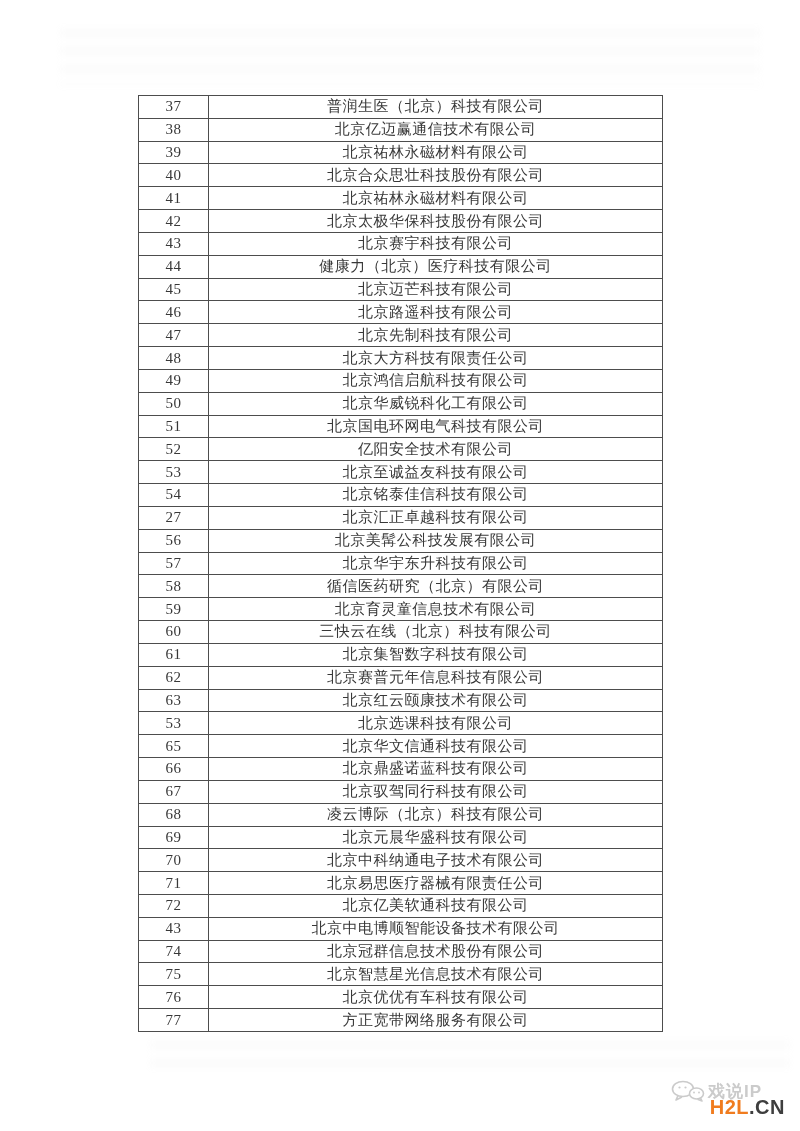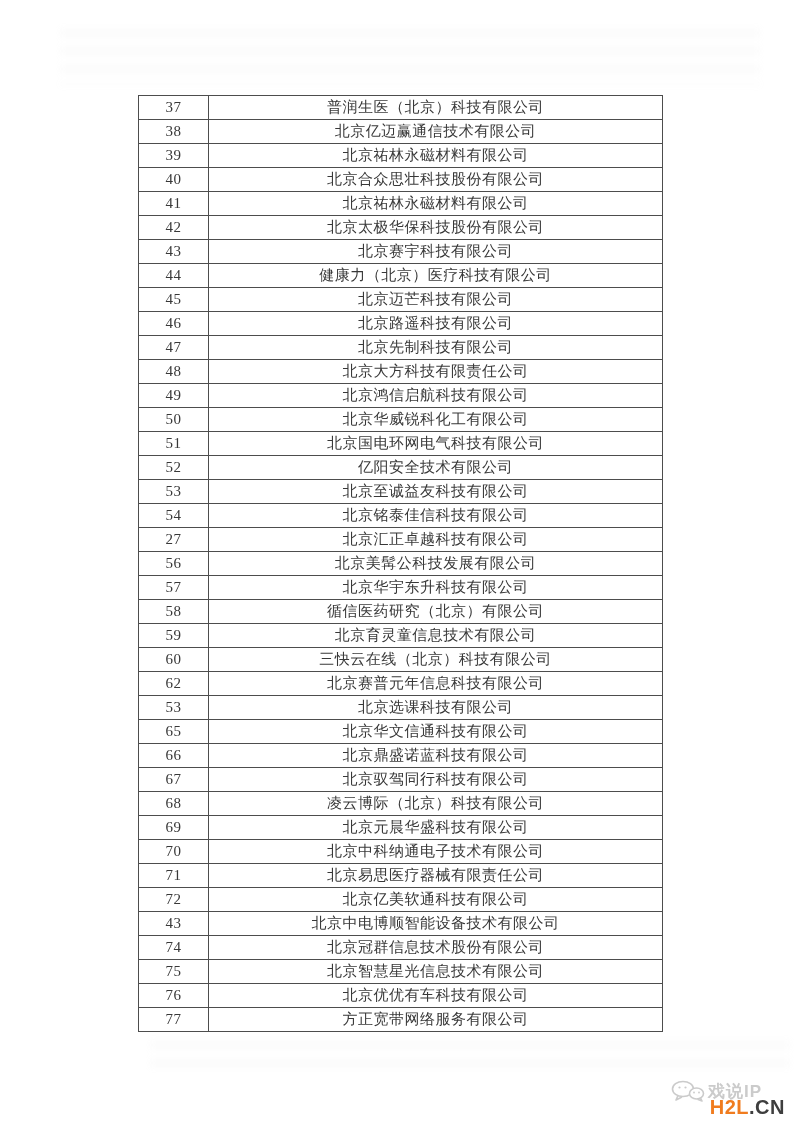--- a/index.html
+++ b/index.html
@@ -193,22 +193,30 @@
         </tr>
         <tr>
           <td class="col-no">59</td>
           <td class="col-name">北京育灵童信息技术有限公司</td>
         </tr>
         <tr>
           <td class="col-no">60</td>
           <td class="col-name">三快云在线（北京）科技有限公司</td>
         </tr>
         <tr>
+          <td class="col-no">61</td>
+          <td class="col-name">北京集智数字科技有限公司</td>
+        </tr>
+        <tr>
           <td class="col-no">62</td>
           <td class="col-name">北京赛普元年信息科技有限公司</td>
+        </tr>
+        <tr>
+          <td class="col-no">63</td>
+          <td class="col-name">北京红云颐康技术有限公司</td>
         </tr>
         <tr>
           <td class="col-no">53</td>
           <td class="col-name">北京选课科技有限公司</td>
         </tr>
         <tr>
           <td class="col-no">65</td>
           <td class="col-name">北京华文信通科技有限公司</td>
         </tr>
         <tr>

